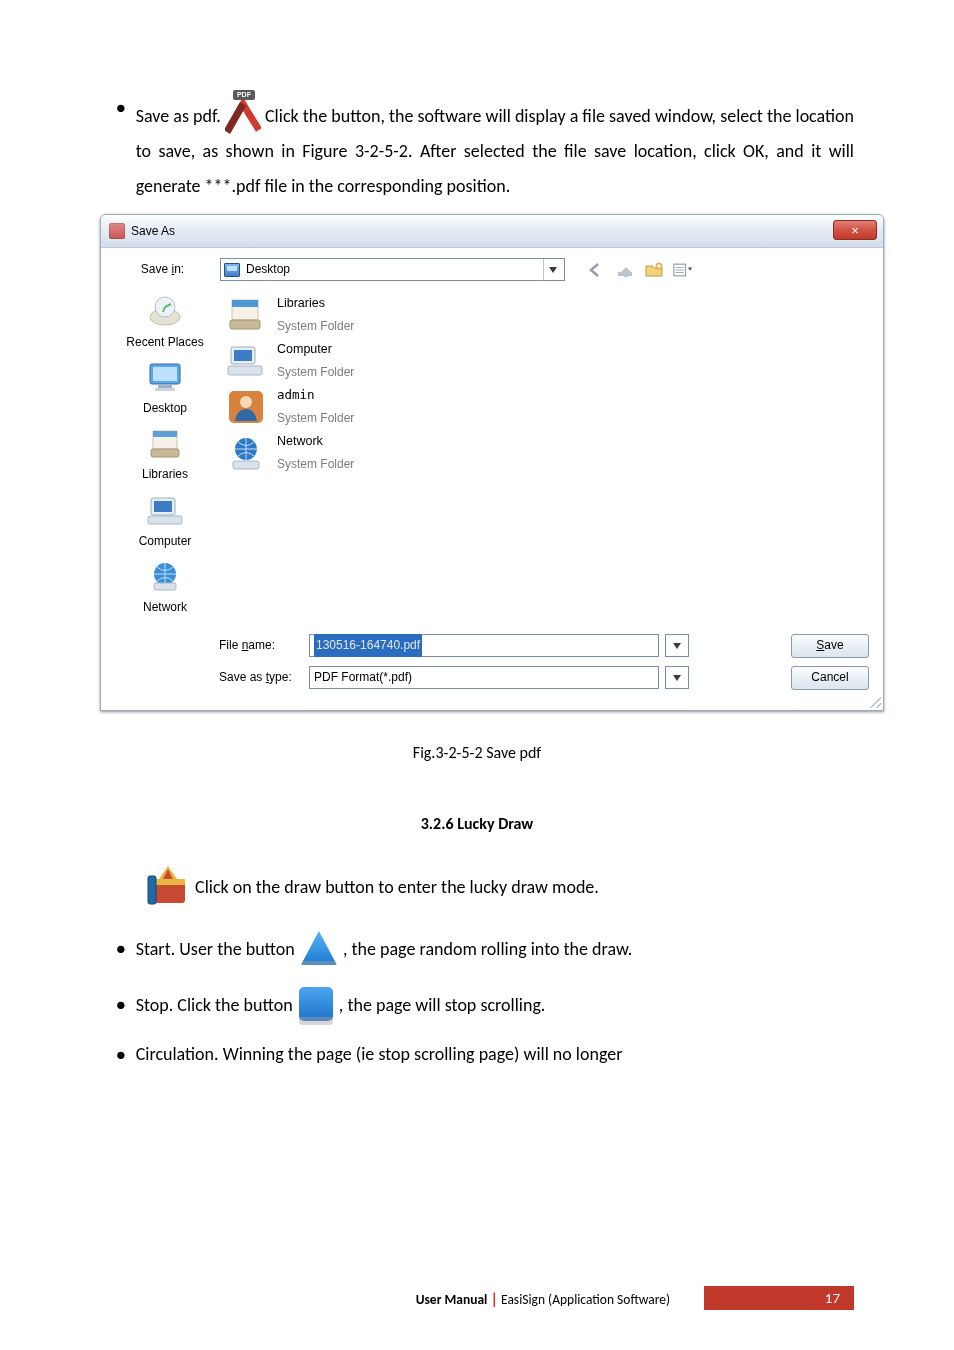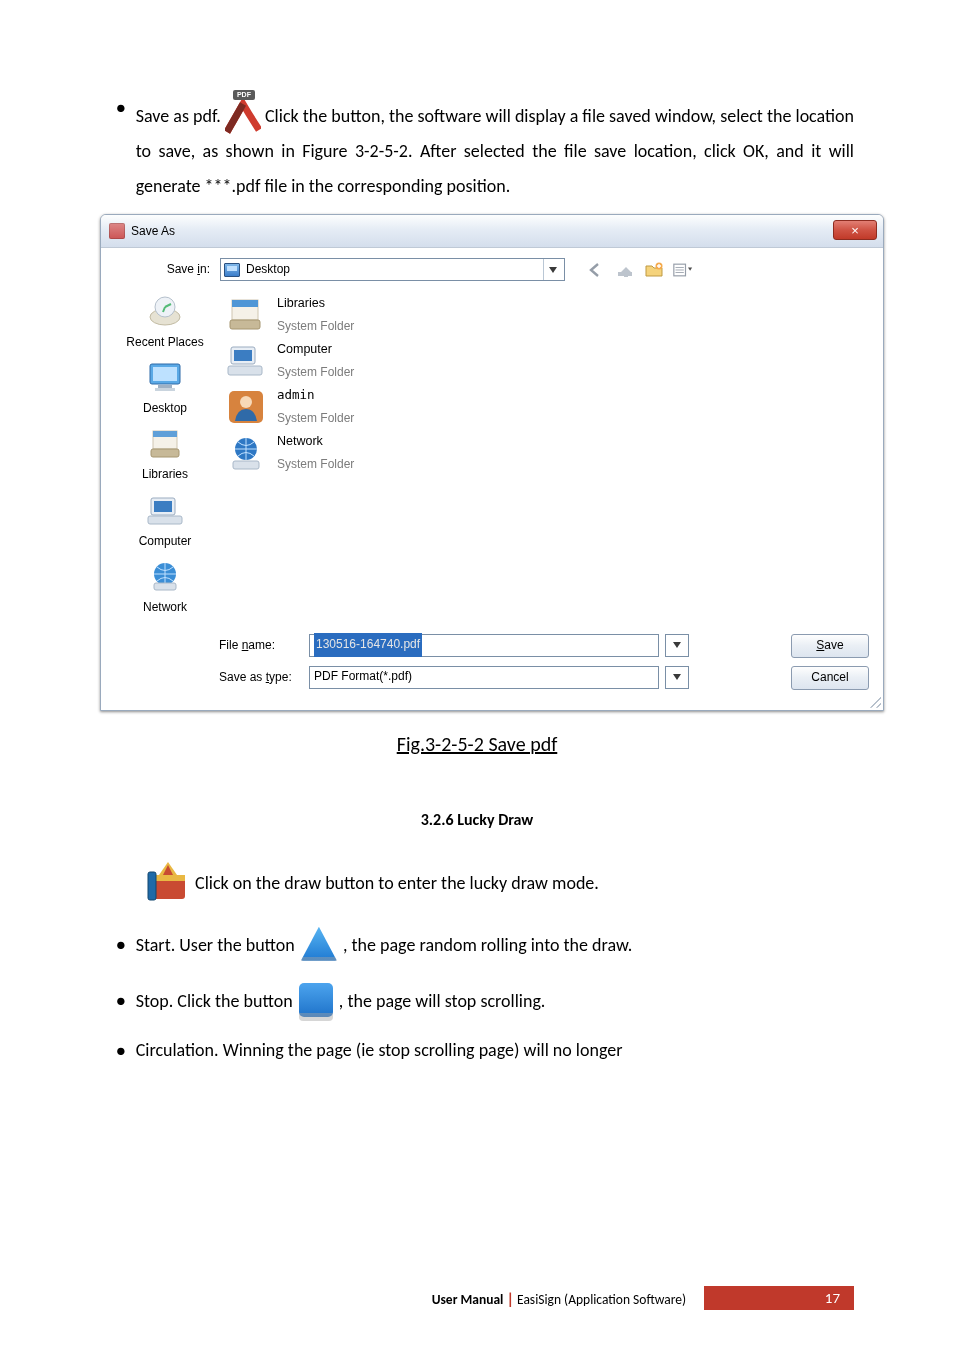--- a/index.html
+++ b/index.html
@@ -16,21 +16,21 @@
   .pdf-body { position: absolute; top: 10px; left: 0; width: 36px; height: 34px; }
   .pdf-body svg { width: 100%; height: 100%; }
 
   
   .dlg { width: 784px; margin: 10px auto 0; position: relative; font-family: Tahoma, Arial, sans-serif; font-size: 12px; color: #000; border-radius: 6px 6px 0 0; box-shadow: 0 1px 3px rgba(0,0,0,.45); background: #fff; border: 1px solid #9aaabd; }
   .dlg-title { height: 33px; background: linear-gradient(#fdfefe,#e5ecf5 45%,#d4deec); border-bottom: 1px solid #bfc9d6; border-radius: 5px 5px 0 0; display:flex; align-items:center; padding: 0 8px; position: relative; }
   .dlg-title .ticon { width: 16px; height: 16px; margin-right:6px; background: linear-gradient(#d88,#c55); border-radius: 2px; box-shadow: inset 0 0 0 1px rgba(0,0,0,.15); }
   .dlg-close { position: absolute; right: 6px; top: 5px; width: 44px; height: 20px; border-radius: 3px; background: linear-gradient(#e27f74,#cf5344 50%,#c13a29); border: 1px solid #8d2c20; display:flex; align-items:center; justify-content:center; color:#fff; font-weight: normal; font-size: 13px; }
   .dlg-body { padding: 10px 14px 4px; }
   .row { display:flex; align-items:center; }
-  .savein-lbl { width: 95px; text-align:right; margin-right: 10px; }
+  .savein-lbl { width: 95px; text-align:center; margin-right: 10px; }
   .savein-dd { flex: 0 0 345px; height: 23px; background: #fff; border: 1px solid #7a8fa6; display:flex; align-items:center; padding: 0 3px; }
   .savein-dd .deskicon { width:16px; height:14px; margin-right:6px; background: linear-gradient(#7fb7e9,#3c7ecb); border:1px solid #2a5080; border-radius:1px; position:relative; }
   .savein-dd .deskicon::after { content:""; position:absolute; left:2px; right:2px; top:2px; bottom:5px; background:#bfe0ff; }
   .dd-arrow { width: 18px; align-self:stretch; border-left:1px solid #bac7d5; display:flex; align-items:center; justify-content:center; margin-left:auto; }
   .tb { display:flex; align-items:center; gap:7px; margin-left:20px; }
   .tb .ticon2 { width:22px; height:22px; display:flex; align-items:center; justify-content:center; color:#6a7687; opacity:.9; }
   .ticon2 svg { width:20px; height:20px; }
 
   .main-area { display:flex; margin-top:10px; }
   .places { width:100px; }
@@ -39,44 +39,44 @@
   .place .plabel { font-size: 12px; }
 
   .filelist { flex:1; padding-left: 10px; }
   .fitem { display:flex; align-items:center; height:46px; }
   .fico { width: 42px; height:40px; margin-right:10px; display:flex; align-items:center; justify-content:center; }
   .ftitle { color:#000; font-size:12.5px; }
   .fsub { color:#7c7c7c; font-size:12px; }
   .mono { font-family: Consolas, monospace; }
 
   .bottom { border-top:0; padding: 6px 14px 12px; margin-left:104px; }
-  .brow { display:flex; align-items:flex-start; margin-bottom:8px; }
+  .brow { display:flex; align-items:center; margin-bottom:8px; }
   .brow .blabel { width:90px; }
   .bfield { width:350px; height:23px; border:1px solid #7a8fa6; display:flex; align-items:center; padding:0 4px; margin-right:6px; }
   .bfield .sel { background:#2a6cbf; color:#e5e5e5; padding:0 2px; }
   .small-dd { width:24px; height:23px; border:1px solid #7a8fa6; display:flex; align-items:center; justify-content:center; }
   .btn { width:78px; height:24px; margin-left:auto; background: linear-gradient(#fefefe,#eaeff5 48%,#dde5ef); border:1px solid #8b9bb0; border-radius:3px; display:flex; align-items:center; justify-content:center; }
   .btn .ul { text-decoration: underline; }
   .resize { position:absolute; right:2px; bottom:2px; width:14px; height:14px; background: repeating-linear-gradient(135deg,#b7c1cc 0 1px,transparent 1px 4px); clip-path: polygon(100% 0,100% 100%,0 100%);}
 
   
-  .cap { text-align:center; margin-top:14px; font-size:20px;text-decoration:underline; }
+  .cap { text-align:center; margin-top:26px; font-size:16px; }
 
   
   .h3 { font-weight:bold; font-size:16px; margin-top:40px; margin-bottom:24px;text-align:center; }
 
   
   .draw-icon { display:inline-block; width:46px; height:46px; vertical-align:-16px; }
   .blue-tri { display:inline-block; width:36px; height:34px; vertical-align:-10px; background: linear-gradient(#57b4f2,#1e79d2); clip-path: polygon(50% 0,100% 100%,0 100%); border-radius:2px; position:relative; margin:0 2px; }
   .blue-tri::after { content:""; position:absolute; left:0; right:0; bottom:-4px; height:8px; background:#a3a3a3; border-radius:0 0 4px 4px; opacity:.45; }
   .blue-sq { display:inline-block; width:34px; height:34px; vertical-align:-10px; background: linear-gradient(#4ca4ee,#1e72c9); border-radius:5px; position:relative; margin:0 2px; }
   .blue-sq::after { content:""; position:absolute; left:0; right:0; bottom:-4px; height:8px; background:#a3a3a3; border-radius:0 0 4px 4px; opacity:.45; }
 
   
-  .footer { position:absolute; bottom:40px; left:100px; right:100px; display:flex; align-items:center; justify-content:flex-end; gap:18px; }
+  .footer { position:absolute; bottom:40px; left:100px; right:100px; display:flex; align-items:center; justify-content:flex-end; gap:34px; }
   .ftext { font-size:13.5px; }
   .ftext b { font-weight:bold; }
   .sep { color:#c0392b; padding:0 3px; font-weight:bold; font-size:16px; }
   .pagebox { background:#c0392b; color:#fff; width:150px; height:24px; display:flex; align-items:center; justify-content:flex-end; padding-right:14px; font-size:15px; }
 
 </style>
 </head>
 <body>
 
 <div class="page">

